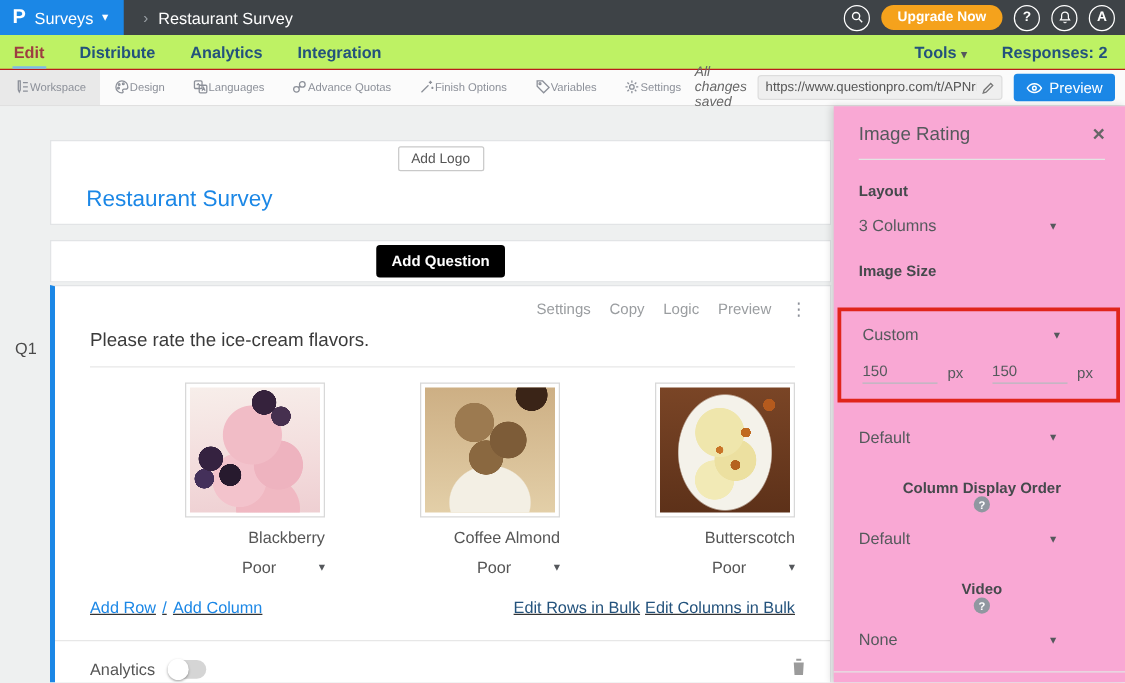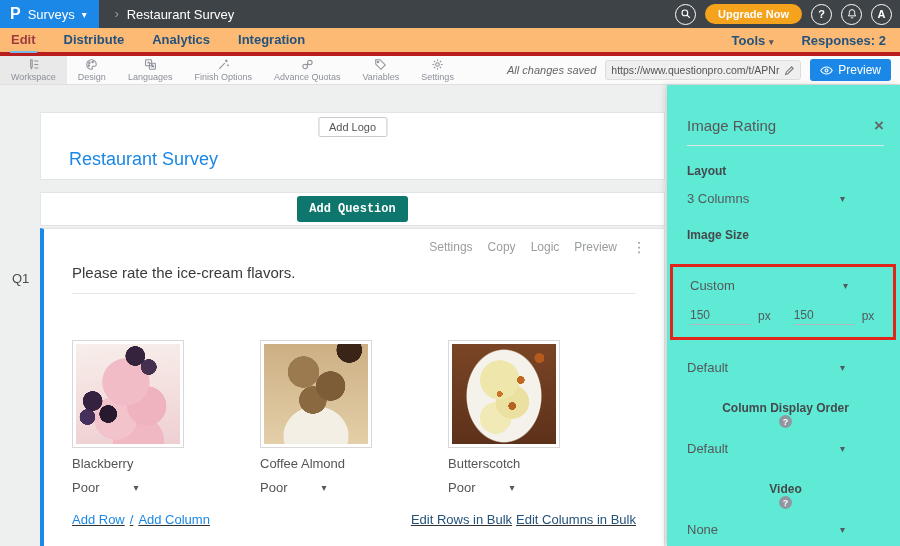--- a/index.html
+++ b/index.html
@@ -15,32 +15,32 @@
   .caret-w { color:#fff; font-size:10px; }
   .breadcrumb { display:flex; align-items:center; gap:8px; margin-left:16px; font-size:13px; }
   .crumb-folder { color:#8ba7c0; max-width:190px; white-space:nowrap; overflow:hidden; }
   .crumb-sep { color:#9aa0a6; font-size:12px; }
   .crumb-survey { color:#fff; }
   .top-right { margin-left:auto; display:flex; align-items:center; gap:9px; padding-right:8px; }
   .circle-btn { width:21px; height:21px; border:1.5px solid #fff; border-radius:50%; display:flex; align-items:center; justify-content:center; color:#fff; font-size:11px; font-weight:bold; cursor:pointer; }
   .upgrade-btn { background:#f5a21c; color:#fff; font-size:11px; font-weight:bold; padding:4px 13px; border-radius:12px; border:none; cursor:pointer; }
 
   
-  .navbar { height:28px; background:#fdba74; border-bottom:4px solid #b91c1c; display:flex; align-items:center; padding:0 14px 0 10px; flex:0 0 28px; }
+  .navbar { height:28px; background:#bef264; border-bottom:1px solid #b91c1c; display:flex; align-items:center; padding:0 14px 0 10px; flex:0 0 28px; }
   .nav-tabs { display:flex; gap:26px; }
   .nav-tab { font-size:13px; font-weight:bold; color:#23527c; cursor:pointer; padding:5px 1px 4px; }
   .nav-tab.active { color:#9d3d41; border-bottom:2px solid #7db9e8; }
   .nav-right { margin-left:auto; display:flex; align-items:center; gap:28px;justify-content:center; }
   .nav-tools { font-size:13px; font-weight:bold; color:#23527c; cursor:pointer; }
   .nav-tools .caret { font-size:9px; }
   .nav-responses { font-size:13px; font-weight:bold; color:#23527c; cursor:pointer; }
 
   
   .toolbar { height:29px; background:#fbfbfb; border-bottom:1px solid #e0e0e0; display:flex; align-items:stretch; flex:0 0 29px; }
-  .tool-item { display:flex; flex-direction:column; align-items:center; justify-content:center; padding:1px 11px 2px; cursor:pointer; gap:0px; }
+  .tool-item { display:flex; align-items:center; justify-content:center; padding:1px 11px 2px; cursor:pointer; gap:0px; }
   .tool-item.active { background:#e9e9e9; }
   .tool-item svg { width:13px; height:13px; stroke:#8c9099; fill:none; stroke-width:1.2; }
   .tool-label { font-size:9px; color:#8c9099; white-space:nowrap; margin-top:1px; }
   .toolbar-right { margin-left:auto; display:flex; align-items:center; gap:9px; padding-right:9px; }
   .save-status { font-size:11px; font-style:italic; color:#666; }
   .url-box { width:196px; height:20px; background:#efefef; border:1px solid #ddd; border-radius:3px; display:flex; align-items:center; padding:0 5px; gap:4px; }
   .url-text { flex:1; font-size:10.5px; color:#555; white-space:nowrap; overflow:hidden; }
   .url-box svg { width:11px; height:11px; stroke:#777; fill:none; stroke-width:1.3; flex:0 0 11px; }
   .preview-btn { background:#1b87e6; color:#fff; border:none; border-radius:3px; height:22px; padding:0 10px; font-size:12px; display:flex; align-items:center; gap:5px; cursor:pointer; }
   .preview-btn svg { width:13px; height:13px; stroke:#fff; fill:none; stroke-width:1.4; }
@@ -48,31 +48,31 @@
   
   .workspace { flex:1; display:flex; min-height:0; }
   .canvas { width:667px; flex:0 0 667px; background:#eef0f0; position:relative; overflow:hidden; }
   .q-number { position:absolute; left:12px; top:186px; font-size:13px; color:#4a4a4a; }
 
   .survey-card { margin:27px 2px 0 40px; background:#fff; border:1px solid #e2e4e6; height:68px; position:relative; }
   .add-logo-btn { position:absolute; top:4px; left:50%; transform:translateX(-50%); background:#fff; border:1px solid #c9c9c9; border-radius:2px; font-size:11px; color:#555; padding:3px 10px; cursor:pointer; }
   .survey-title { padding:36px 0 0 28px; color:#1b87e6; font-size:18px; }
 
   .add-question-card { margin:12px 2px 0 40px; background:#fff; border:1px solid #e2e4e6; height:34px; display:flex; align-items:center; justify-content:center; }
-  .add-question-btn { background:#0f766e; color:#fff; border:none; border-radius:3px; font-size:12px; font-weight:bold; padding:6px 12px; cursor:pointer;font-family:Liberation Mono, monospace; }
+  .add-question-btn { background:#000000; color:#fff; border:none; border-radius:3px; font-size:12px; font-weight:bold; padding:6px 12px; cursor:pointer; }
 
   .question-card { margin:2px 2px 0 40px; background:#fff; border:1px solid #e2e4e6; border-left:4px solid #1b87e6; height:322px; }
   .q-actions { display:flex; justify-content:flex-end; align-items:center; gap:15px; padding:11px 18px 0 0; }
   .q-action { font-size:12px; color:#9a9da0; cursor:pointer; }
   .kebab { color:#8c9099; font-size:14px; cursor:pointer; letter-spacing:0; line-height:1; }
   .q-text { padding:10px 28px 12px; font-size:15px; color:#3a3a3a; }
   .q-divider { margin:0 28px; border-top:1px solid #e7e7e7; }
 
   .flavors { display:flex; padding:12px 28px 0; }
-  .flavor { flex:1; display:flex; flex-direction:column; align-items:flex-start;margin-top:34px; }
+  .flavor { flex:1; display:flex; flex-direction:column; align-items:flex-end; }
   .img-frame { width:112px; height:108px; border:1px solid #d8d8d8; background:#fff; padding:3px; }
   .img { width:100%; height:100%; }
   .img-blackberry { background:
     radial-gradient(circle 10px at 57% 12%, #35223c 97%, transparent),
     radial-gradient(circle 8px at 70% 23%, #46304f 97%, transparent),
     radial-gradient(circle 10px at 16% 57%, #352240 97%, transparent),
     radial-gradient(circle 9px at 31% 70%, #271a2e 97%, transparent),
     radial-gradient(circle 8px at 11% 73%, #44305a 97%, transparent),
     radial-gradient(circle 24px at 48% 38%, #f1bcc6 97%, transparent),
     radial-gradient(circle 20px at 68% 62%, #eeb3bf 97%, transparent),
@@ -107,21 +107,21 @@
   .link-navy { color:#23527c; cursor:pointer; }
 
   .q-footer { margin-top:19px; border-top:1px solid #e7e7e7; display:flex; align-items:center; padding:12px 18px 12px 28px; }
   .validation-label { font-size:13px; color:#555; }
   .toggle { width:31px; height:15px; background:#d5d5d5; border-radius:8px; margin-left:10px; position:relative; cursor:pointer; }
   .toggle .knob { position:absolute; left:0; top:-1px; width:17px; height:17px; background:#fff; border-radius:50%; box-shadow:0 1px 2px rgba(0,0,0,.35); }
   .trash { margin-left:auto; cursor:pointer; }
   .trash svg { width:14px; height:16px; fill:#9b9b9b; }
 
   
-  .panel { width:233px; flex:0 0 233px; background:#5eead4; box-shadow:-2px 0 6px rgba(0,0,0,.14); padding:32px 16px 0 20px; position:relative; z-index:2; }
+  .panel { width:233px; flex:0 0 233px; background:#f9a8d4; box-shadow:-2px 0 6px rgba(0,0,0,.14); padding:14px 16px 0 20px; position:relative; z-index:2; }
   .panel-head { display:flex; align-items:center; }
   .panel-title { font-size:15px; color:#55595c; }
   .panel-close { margin-left:auto; color:#666; font-size:17px; font-weight:bold; line-height:1; cursor:pointer; }
   .panel-divider { margin-top:11px; border-top:1px solid #e4e4e4; }
   .field-label { font-size:12px; font-weight:bold; color:#45494c; display:flex; align-items:center; justify-content:space-between; }
   .mt18 { margin-top:18px; } .mt22 { margin-top:22px; } .mt26 { margin-top:26px;flex-direction:column; }
   .select-row { margin-top:13px; width:158px; display:flex; align-items:center; justify-content:space-between; cursor:pointer; }
   .select-row .val { font-size:13px; color:#55595c; }
   .help-circle { width:13px; height:13px; border-radius:50%; background:#9097a0; color:#fff; font-size:9px; font-weight:bold; display:flex; align-items:center; justify-content:center; }
   .highlight-box { border:3px solid #e0251b; margin:22px -12px 0 -17px; padding:7px 12px 12px 17px; }
@@ -200,33 +200,33 @@
     <div class="tool-item">
       <svg viewBox="0 0 15 15">
           <rect x="1.8" y="2" width="7" height="7" rx="1"></rect>
           <rect x="6.2" y="6" width="7" height="7" rx="1"></rect>
           <path d="M3.8 5.5h3M5.3 4v1.5M8.8 11l1.4-3 1.4 3"></path>
         </svg>
       <span class="tool-label">Languages</span>
     </div>
     <div class="tool-item">
       <svg viewBox="0 0 15 15">
+          <circle cx="4.8" cy="9.8" r="2.6"></circle>
+          <circle cx="10.2" cy="5.2" r="2.6"></circle>
+          <path d="M6.6 8.2l1.8-1.4"></path>
+        </svg>
+      <span class="tool-label">Advance Quotas</span>
+    </div>
+    <div class="tool-item">
+      <svg viewBox="0 0 15 15">
           <path d="M2.5 12.5L9 6"></path>
           <path d="M10.8 1.8v3M9.3 3.3h3"></path>
           <path d="M12.6 7.4v2M11.6 8.4h2"></path>
         </svg>
       <span class="tool-label">Finish Options</span>
-    </div>
-    <div class="tool-item">
-      <svg viewBox="0 0 15 15">
-          <circle cx="4.8" cy="9.8" r="2.6"></circle>
-          <circle cx="10.2" cy="5.2" r="2.6"></circle>
-          <path d="M6.6 8.2l1.8-1.4"></path>
-        </svg>
-      <span class="tool-label">Advance Quotas</span>
     </div>
     <div class="tool-item">
       <svg viewBox="0 0 15 15">
           <path d="M2 7V2h5l6 6-5 5z"></path>
           <circle cx="4.6" cy="4.6" r=".9"></circle>
         </svg>
       <span class="tool-label">Variables</span>
     </div>
     <div class="tool-item">
       <svg viewBox="0 0 15 15">

